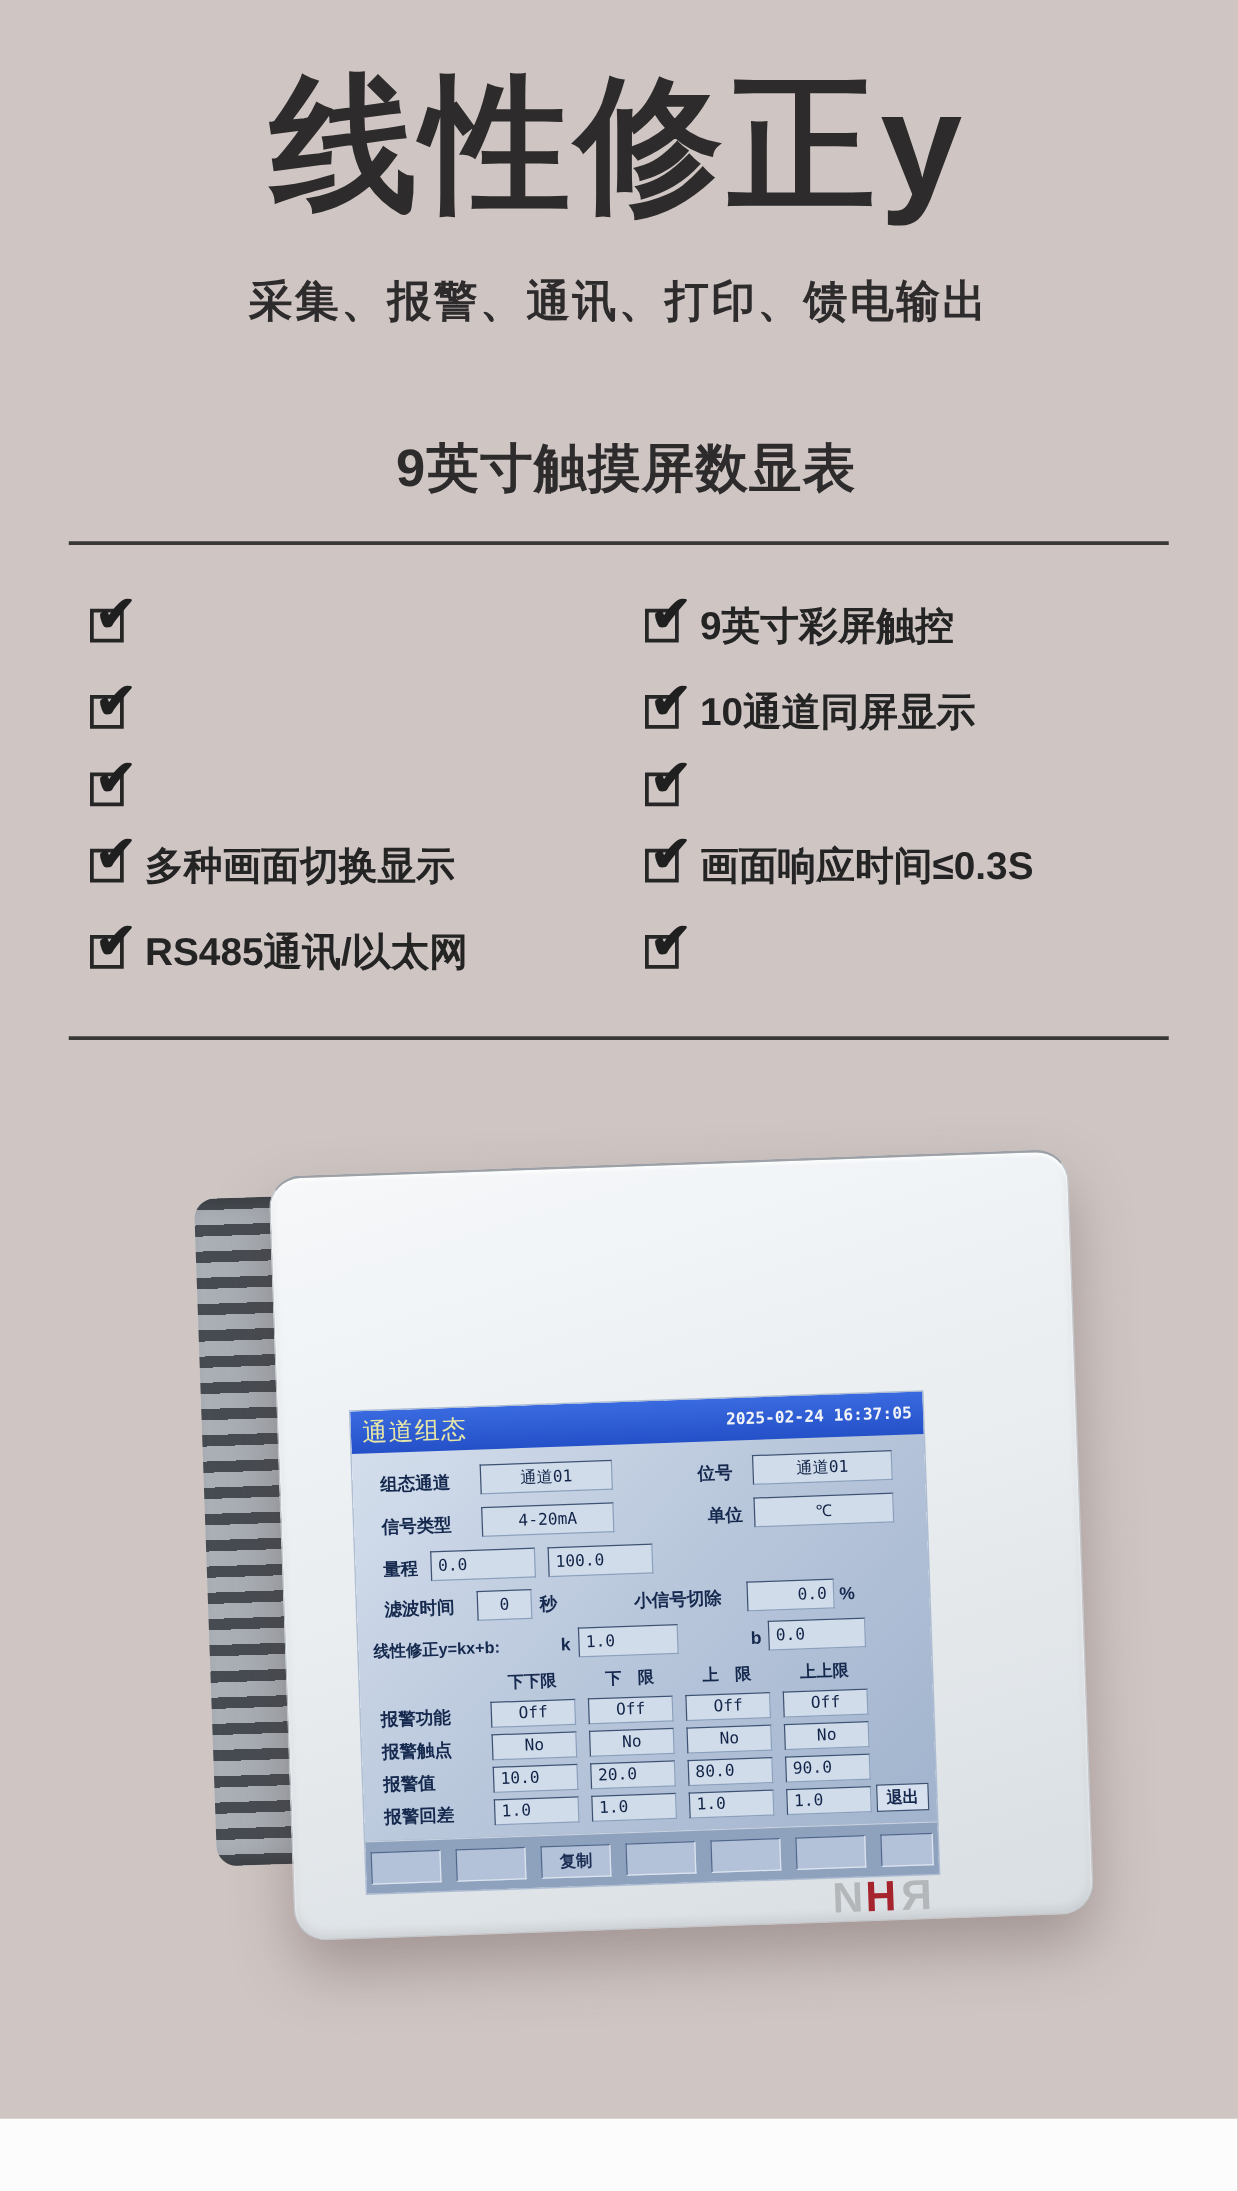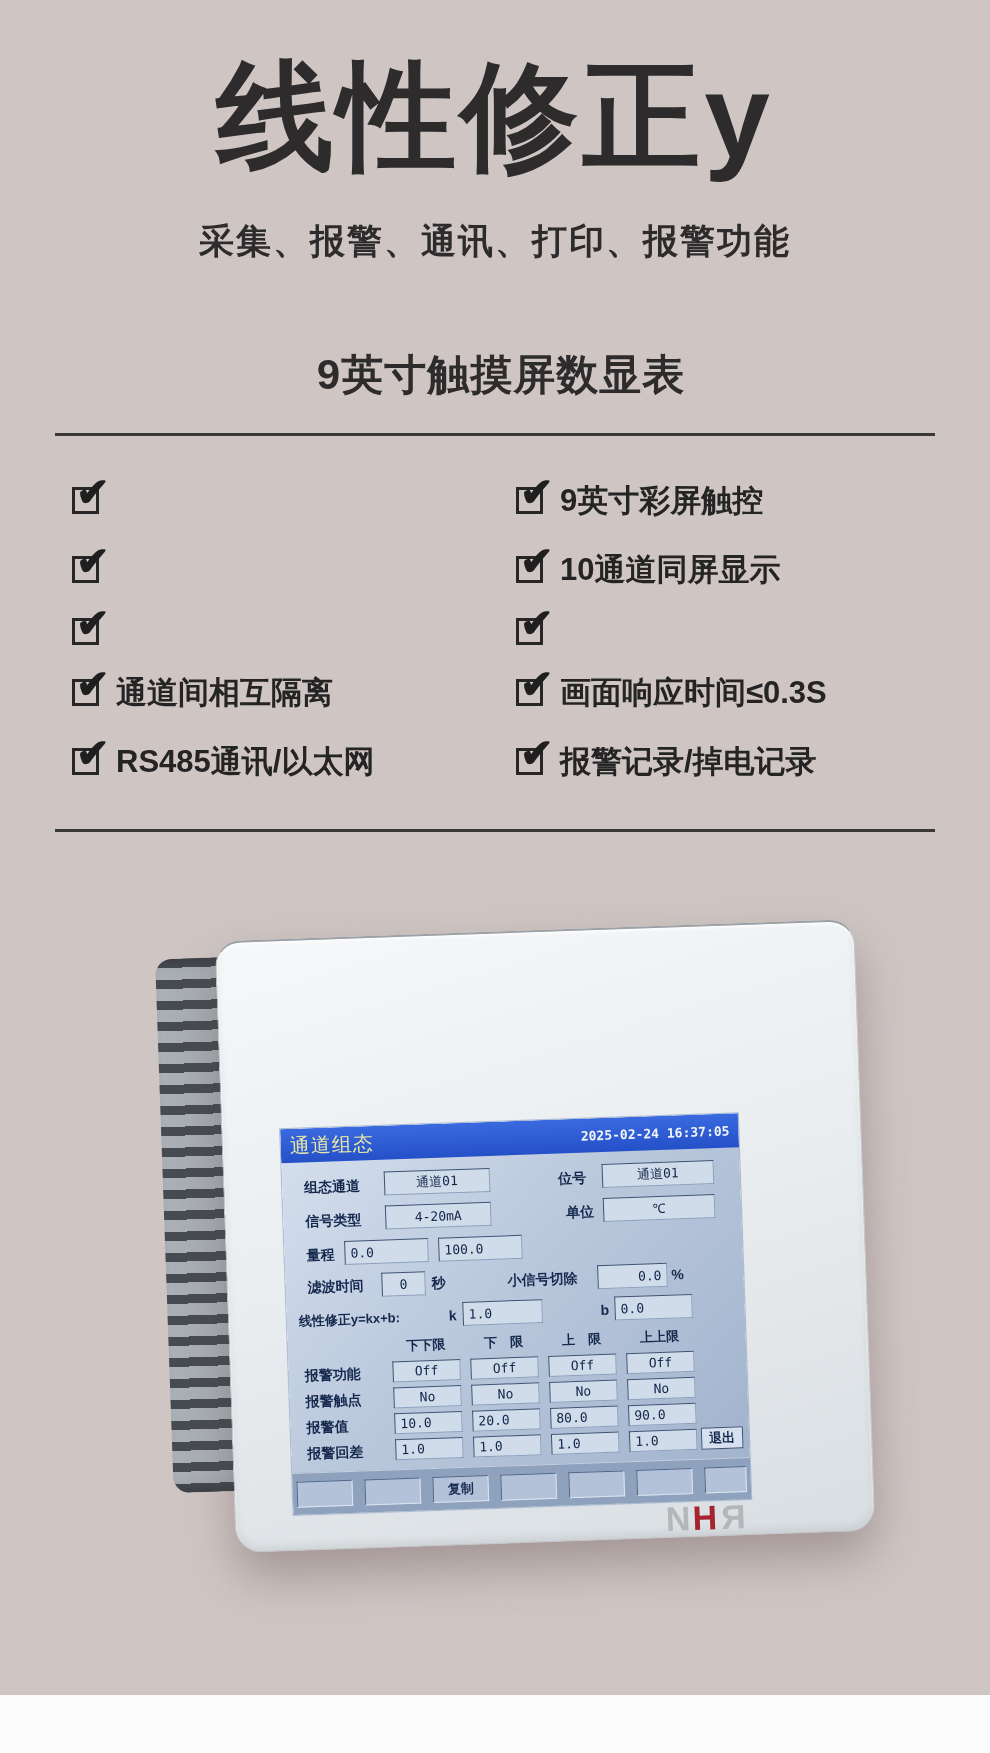--- a/index.html
+++ b/index.html
@@ -112,21 +112,21 @@
   .brand .g { color:#b4b7ba; }
   .brand .r { color:#a6242e; }
   .brand .flip { display:inline-block; transform:scaleX(-1); }
   .bottom-band { position:absolute; left:0; right:0; bottom:0; height:58px; background:#fcfcfc; }
 </style>
 </head>
 <body>
 
 <div class="hero">
   <div class="hero-title">线性修正y</div>
-  <div class="hero-sub1">采集、报警、通讯、打印、报警功能</div>
+  <div class="hero-sub1">采集、报警、通讯、打印、馈电输出</div>
   <div class="section-title">9英寸触摸屏数显表</div>
 </div>
 
 <hr class="rule">
 
 <div class="features">
   <div class="feature">
     <span class="cb">
         <span class="mark">✔</span>
       </span>
@@ -155,39 +155,38 @@
   </div>
   <div class="feature">
     <span class="cb">
         <span class="mark">✔</span>
       </span>
   </div>
   <div class="feature">
     <span class="cb">
         <span class="mark">✔</span>
       </span>
-    <span class="ftext">通道间相互隔离</span>
+    <span class="ftext">多种画面切换显示</span>
   </div>
   <div class="feature">
     <span class="cb">
         <span class="mark">✔</span>
       </span>
     <span class="ftext">画面响应时间≤0.3S</span>
   </div>
   <div class="feature">
     <span class="cb">
         <span class="mark">✔</span>
       </span>
     <span class="ftext">RS485通讯/以太网</span>
   </div>
   <div class="feature">
     <span class="cb">
         <span class="mark">✔</span>
       </span>
-    <span class="ftext">报警记录/掉电记录</span>
   </div>
 </div>
 
 <hr class="rule" style="margin-top:46px;">
 
 <div class="device">
   <div class="fins"></div>
   <div class="panel">
 
     <div class="screen">

